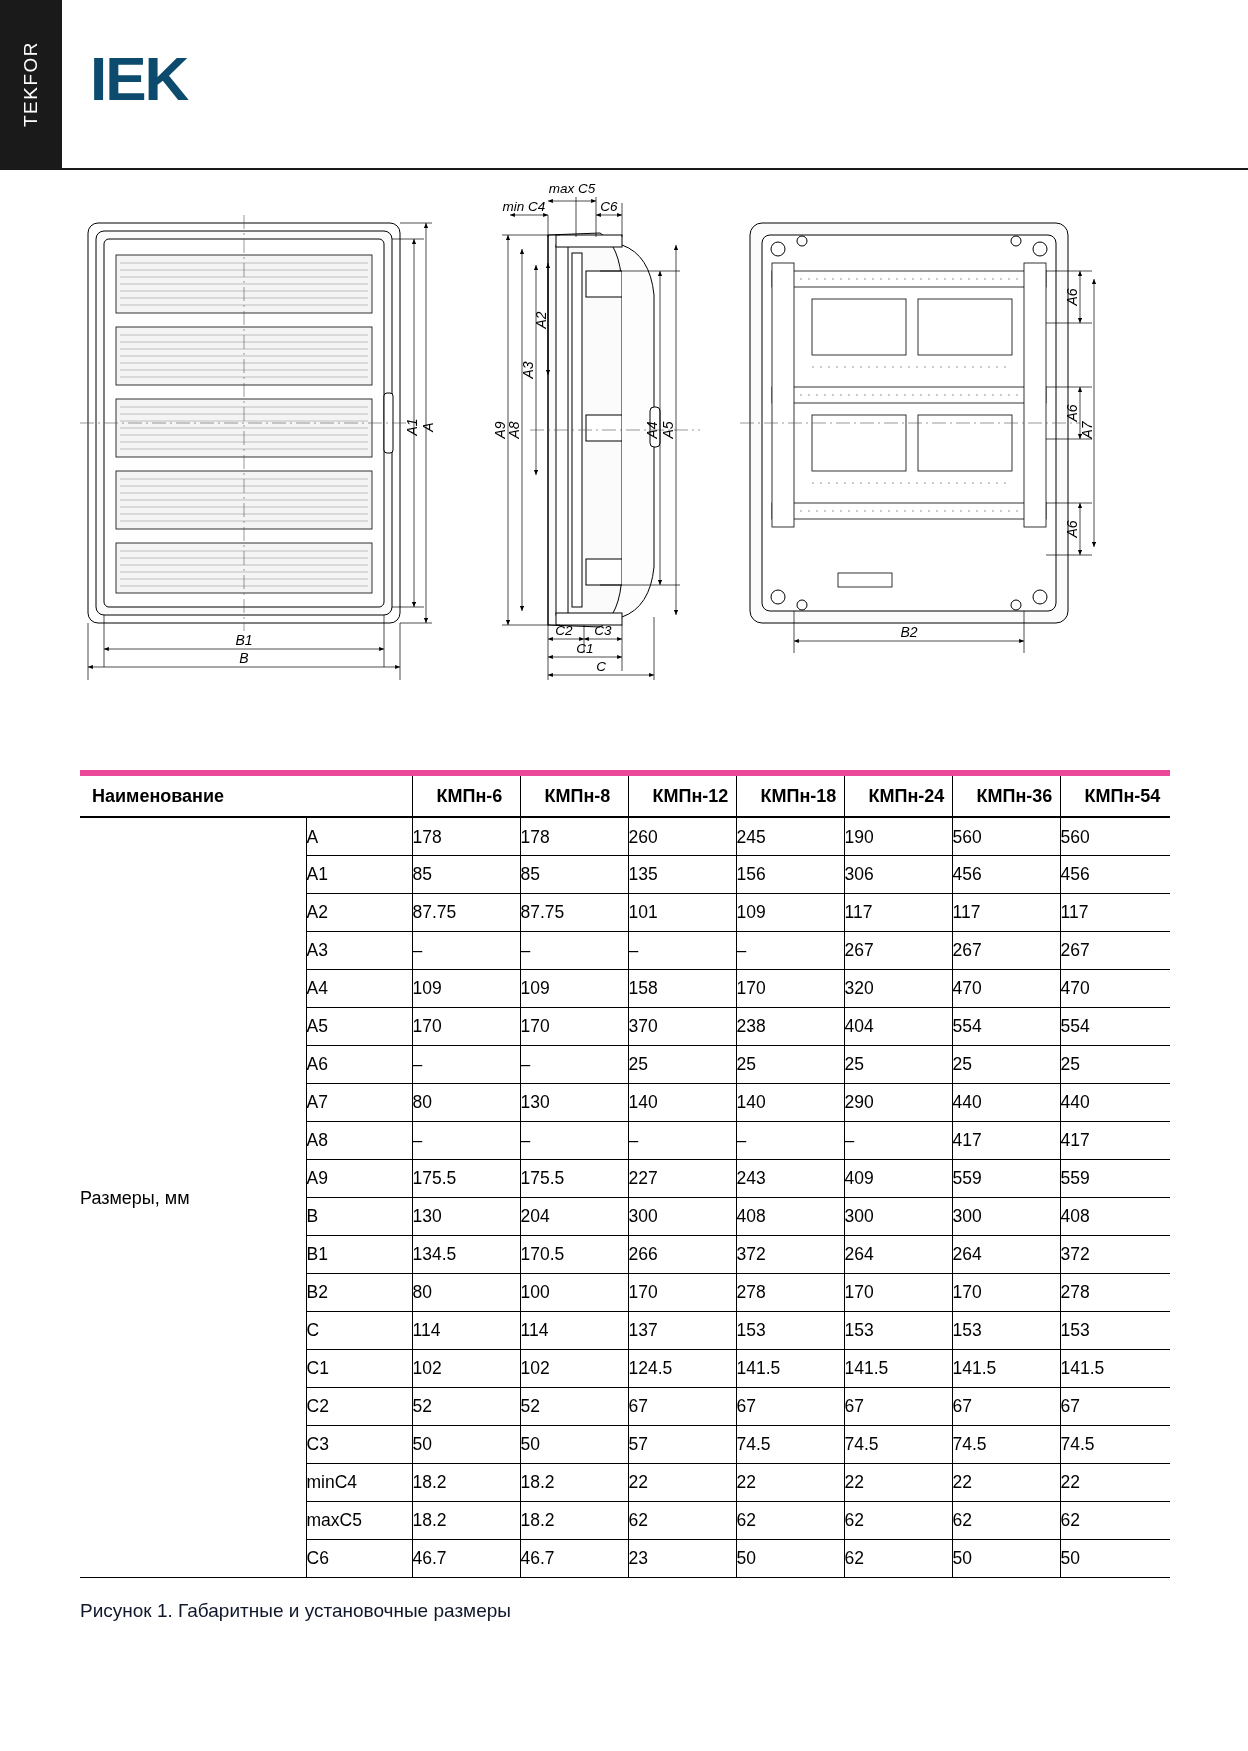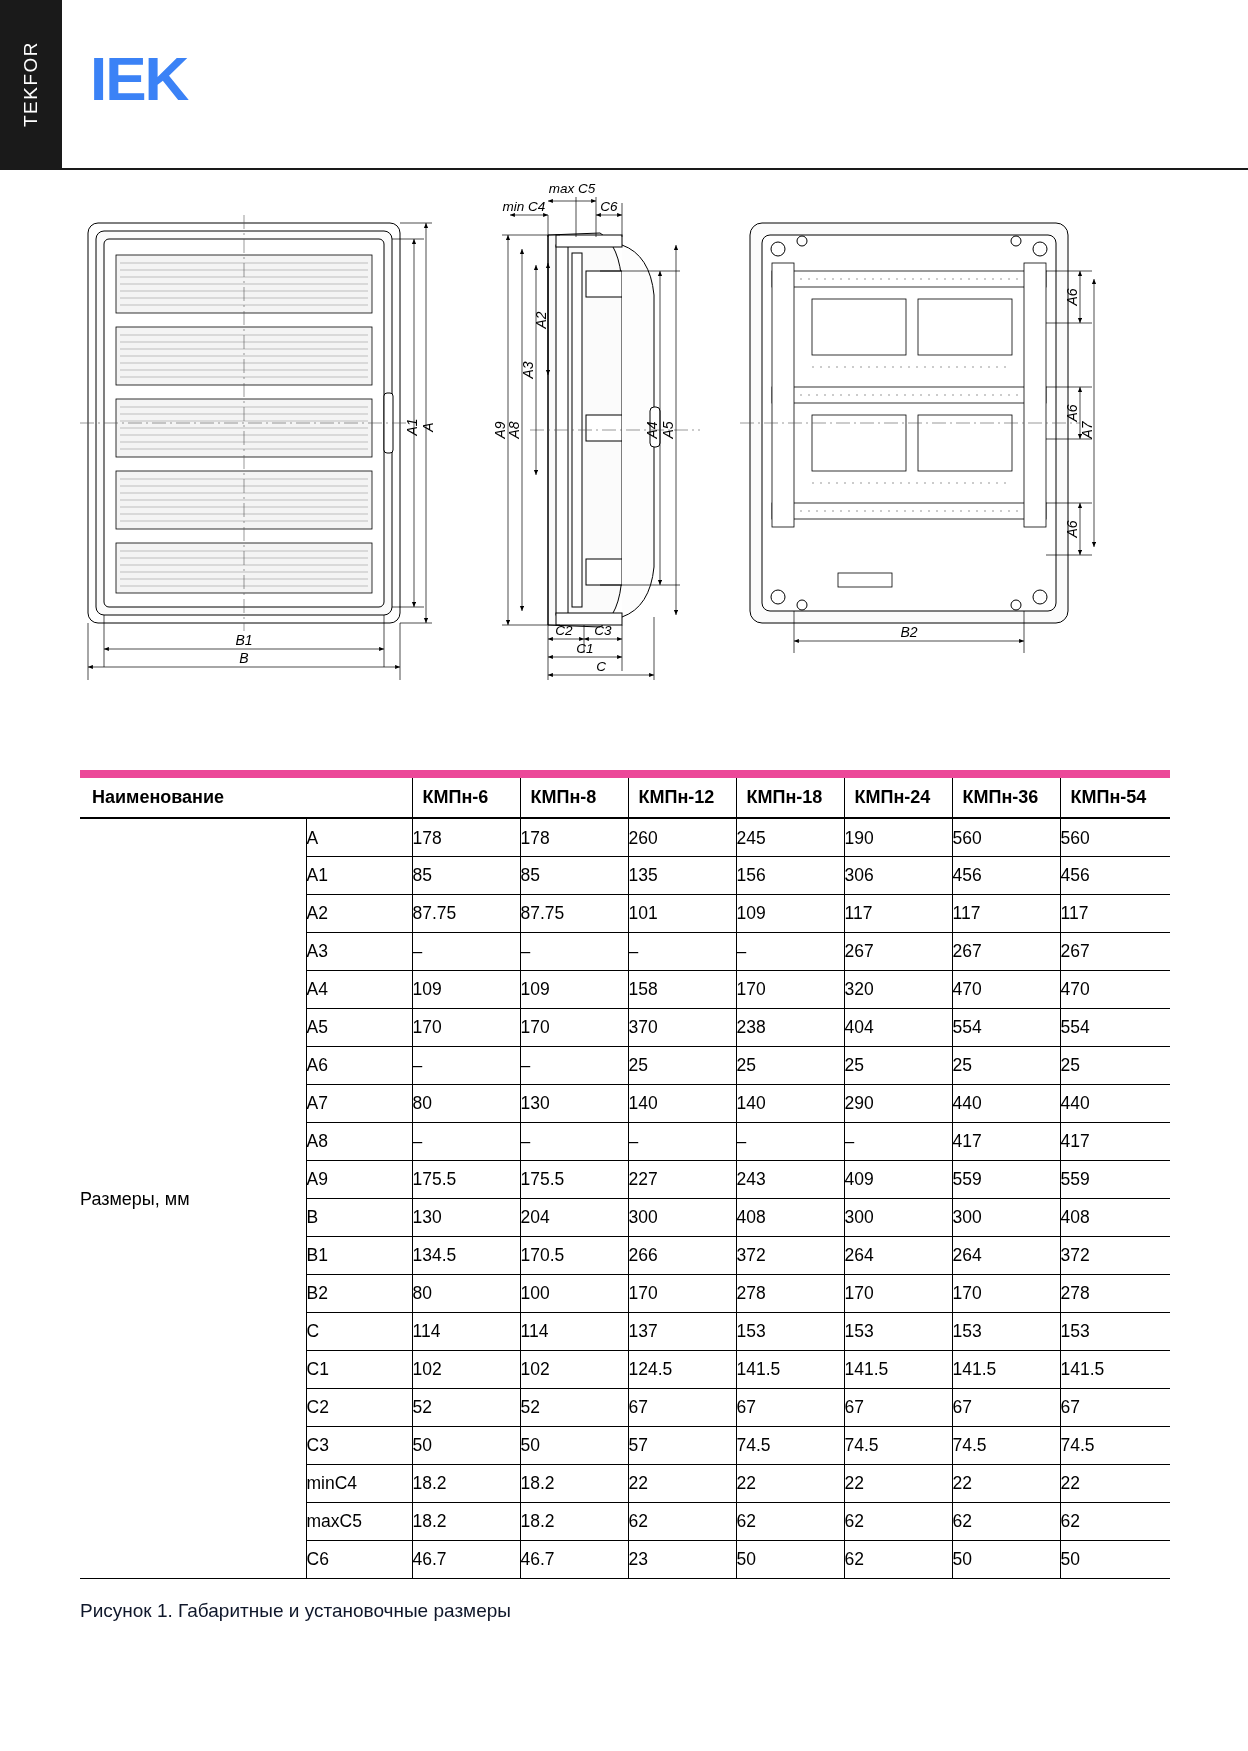--- a/index.html
+++ b/index.html
@@ -39,21 +39,21 @@
     white-space: nowrap;
   }
   .logo-iek {
     position: absolute;
     left: 90px;
     top: 48px;
     font-size: 62px;
     font-weight: bold;
     letter-spacing: -2px;
     font-family: "Liberation Sans", sans-serif;
-    color: #3b82f6;
+    color: #0c4a6e;
     line-height: 1;
   }
 
   
   .drawing-area {
     position: absolute;
     top: 175px; left: 0;
     width: 1248px;
     height: 505px;
   }
@@ -74,31 +74,31 @@
   table.spec td, table.spec th {
     border-bottom: 1px solid #000;
     padding: 0;
     text-align: left;
     font-weight: normal;
     vertical-align: middle;
     height: 38px;
   }
   table.spec .hdr-row td {
     border-bottom: 2px solid #000;
-    border-top: 8px solid #ec4899;
+    border-top: 6px solid #ec4899;
     height: 44px;
     font-weight: bold;
     font-size: 18px;
   }
   td.c-name { width: 232px; padding-left: 12px; }
   td.c-dim  { width: 106px; padding-left: 12px; }
   td.c-val  { width: 108px; padding-left: 14px; }
   td.c-val.last { width: 110px; }
   .hdr-row td.c-name { padding-left: 12px; }
-  .hdr-row td.c-val { padding-left: 10px; margin-top: 44px; }
+  .hdr-row td.c-val { padding-left: 24px; margin-top: 44px; }
   tr.first-dim td { padding-top: 2px; }
   .sizes-label { font-weight: bold; font-size: 18px; padding-left: 12px; }
   .vline { border-left: 1px solid #000; }
 
   .caption {
     position: absolute;
     top: 1600px;
     left: 80px;
     font-size: 19px;
     color: #0f172a;

